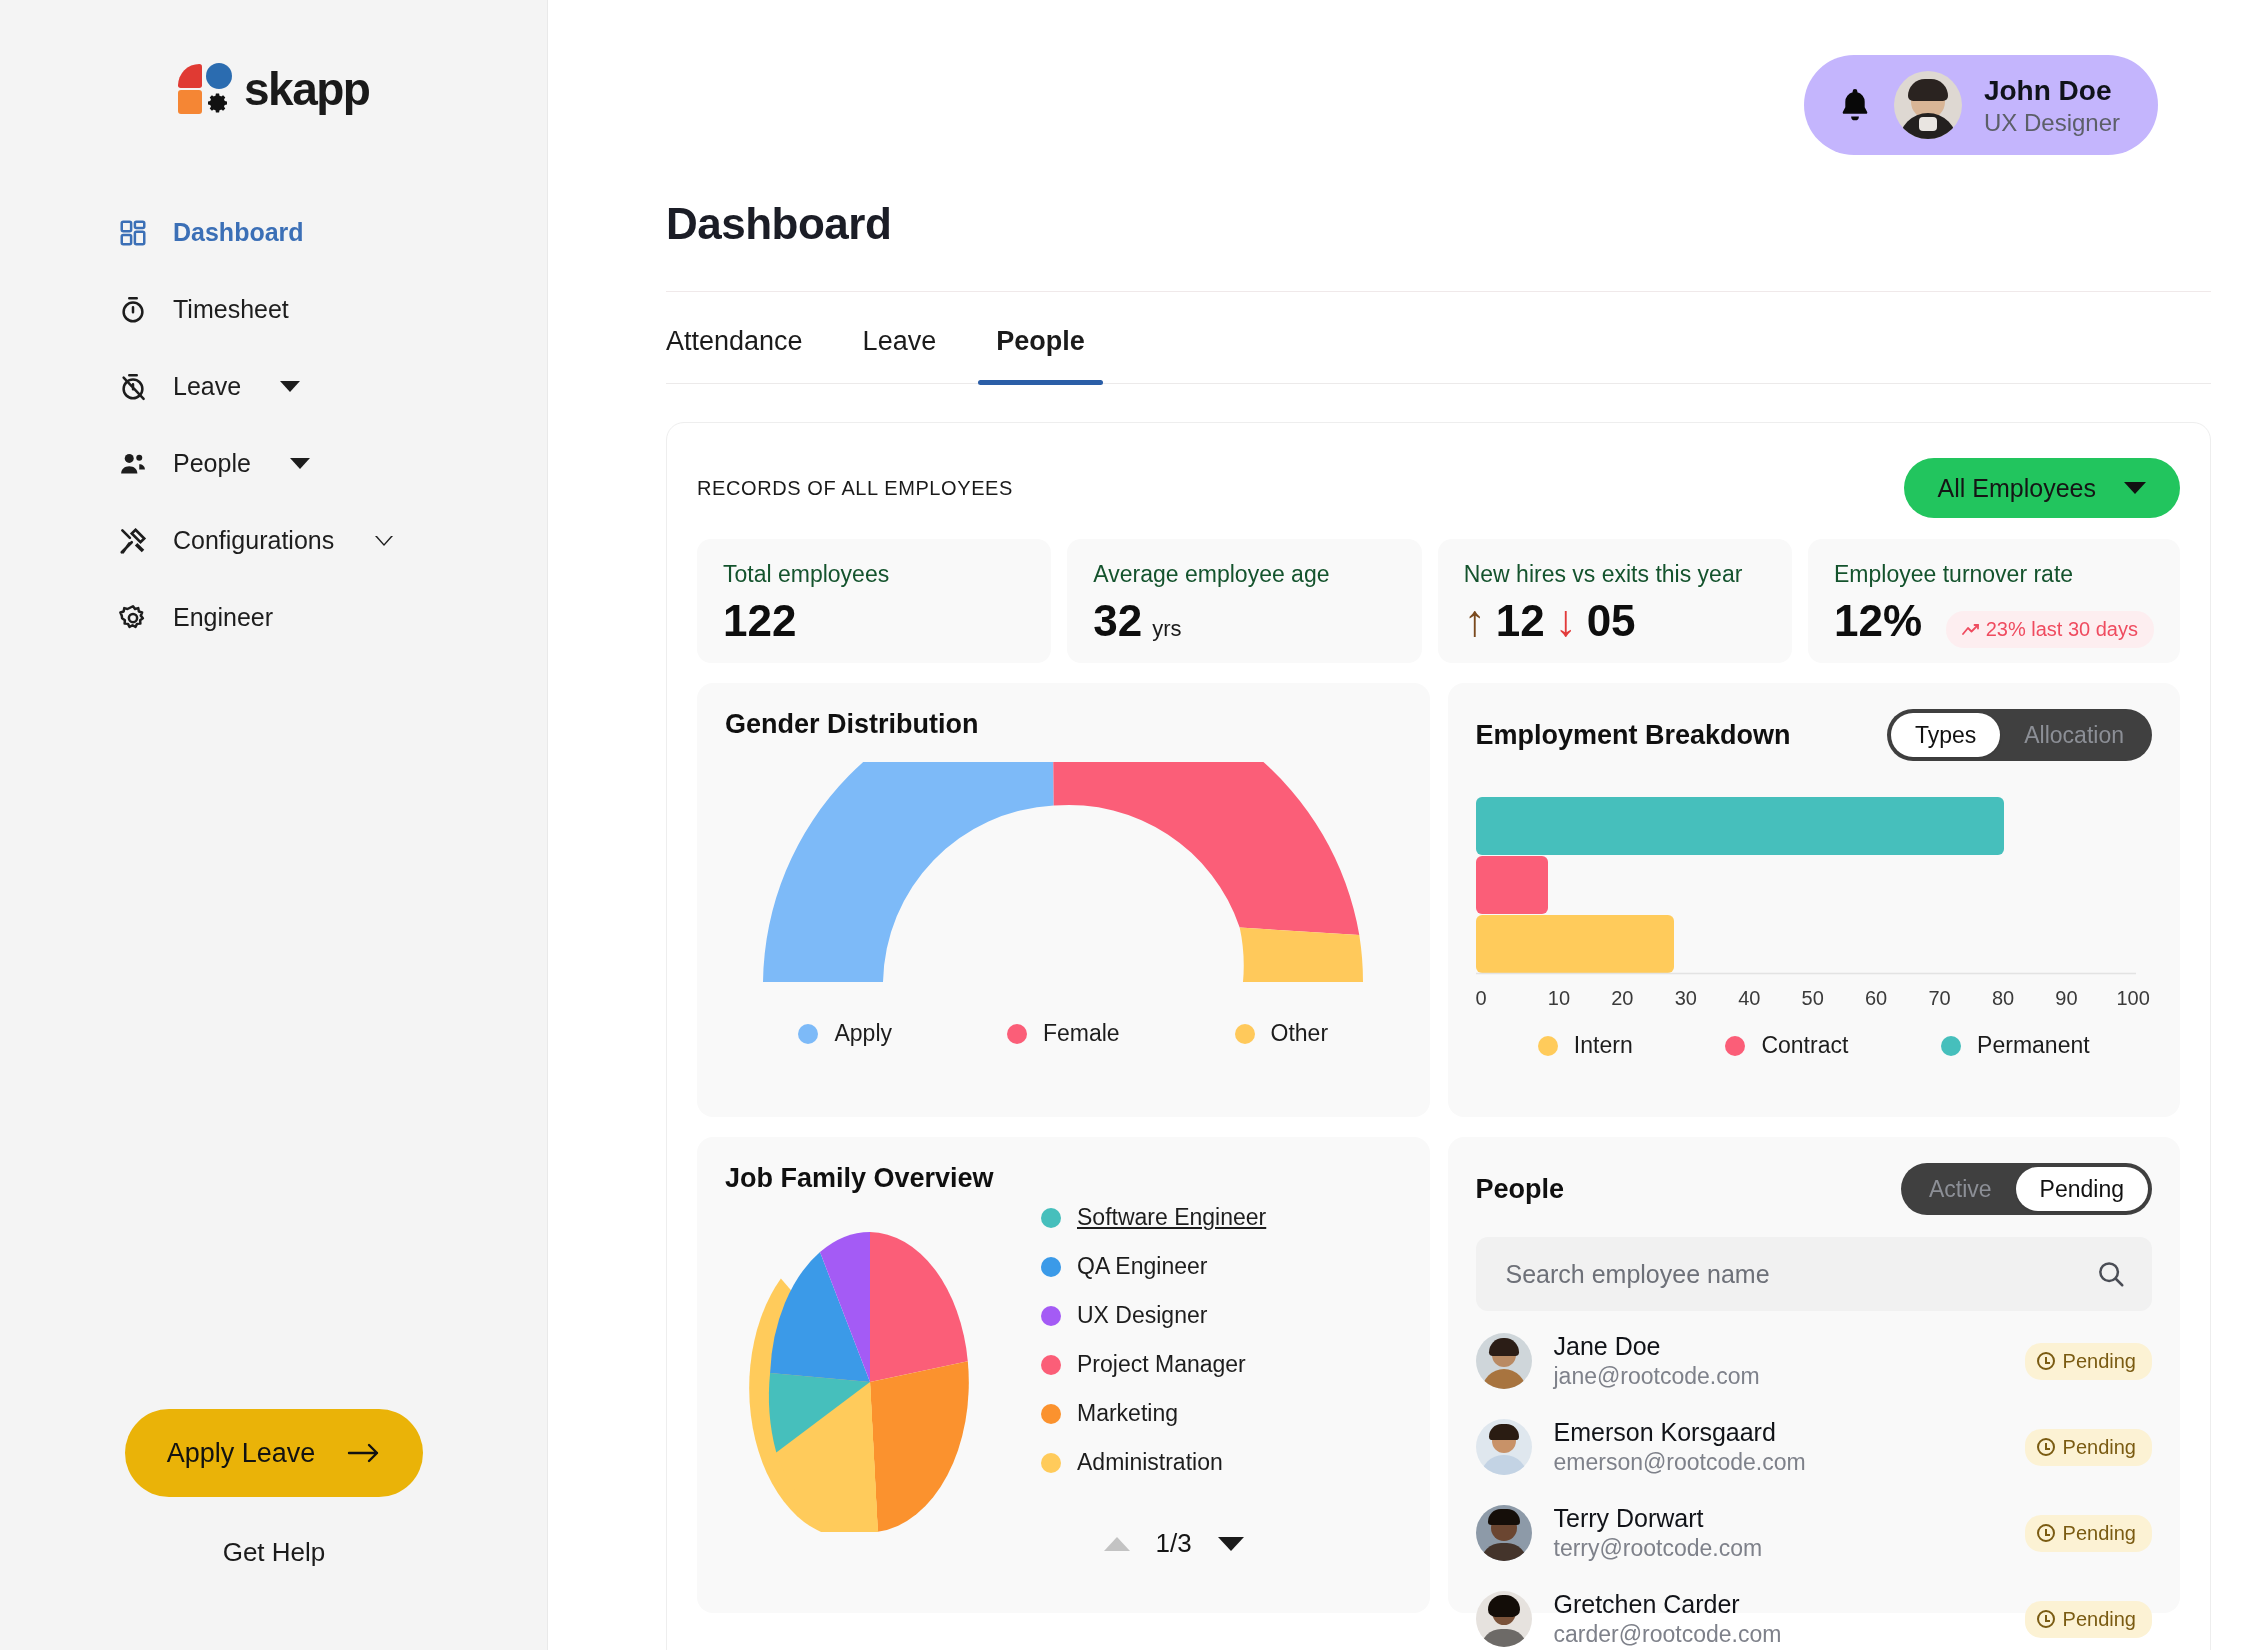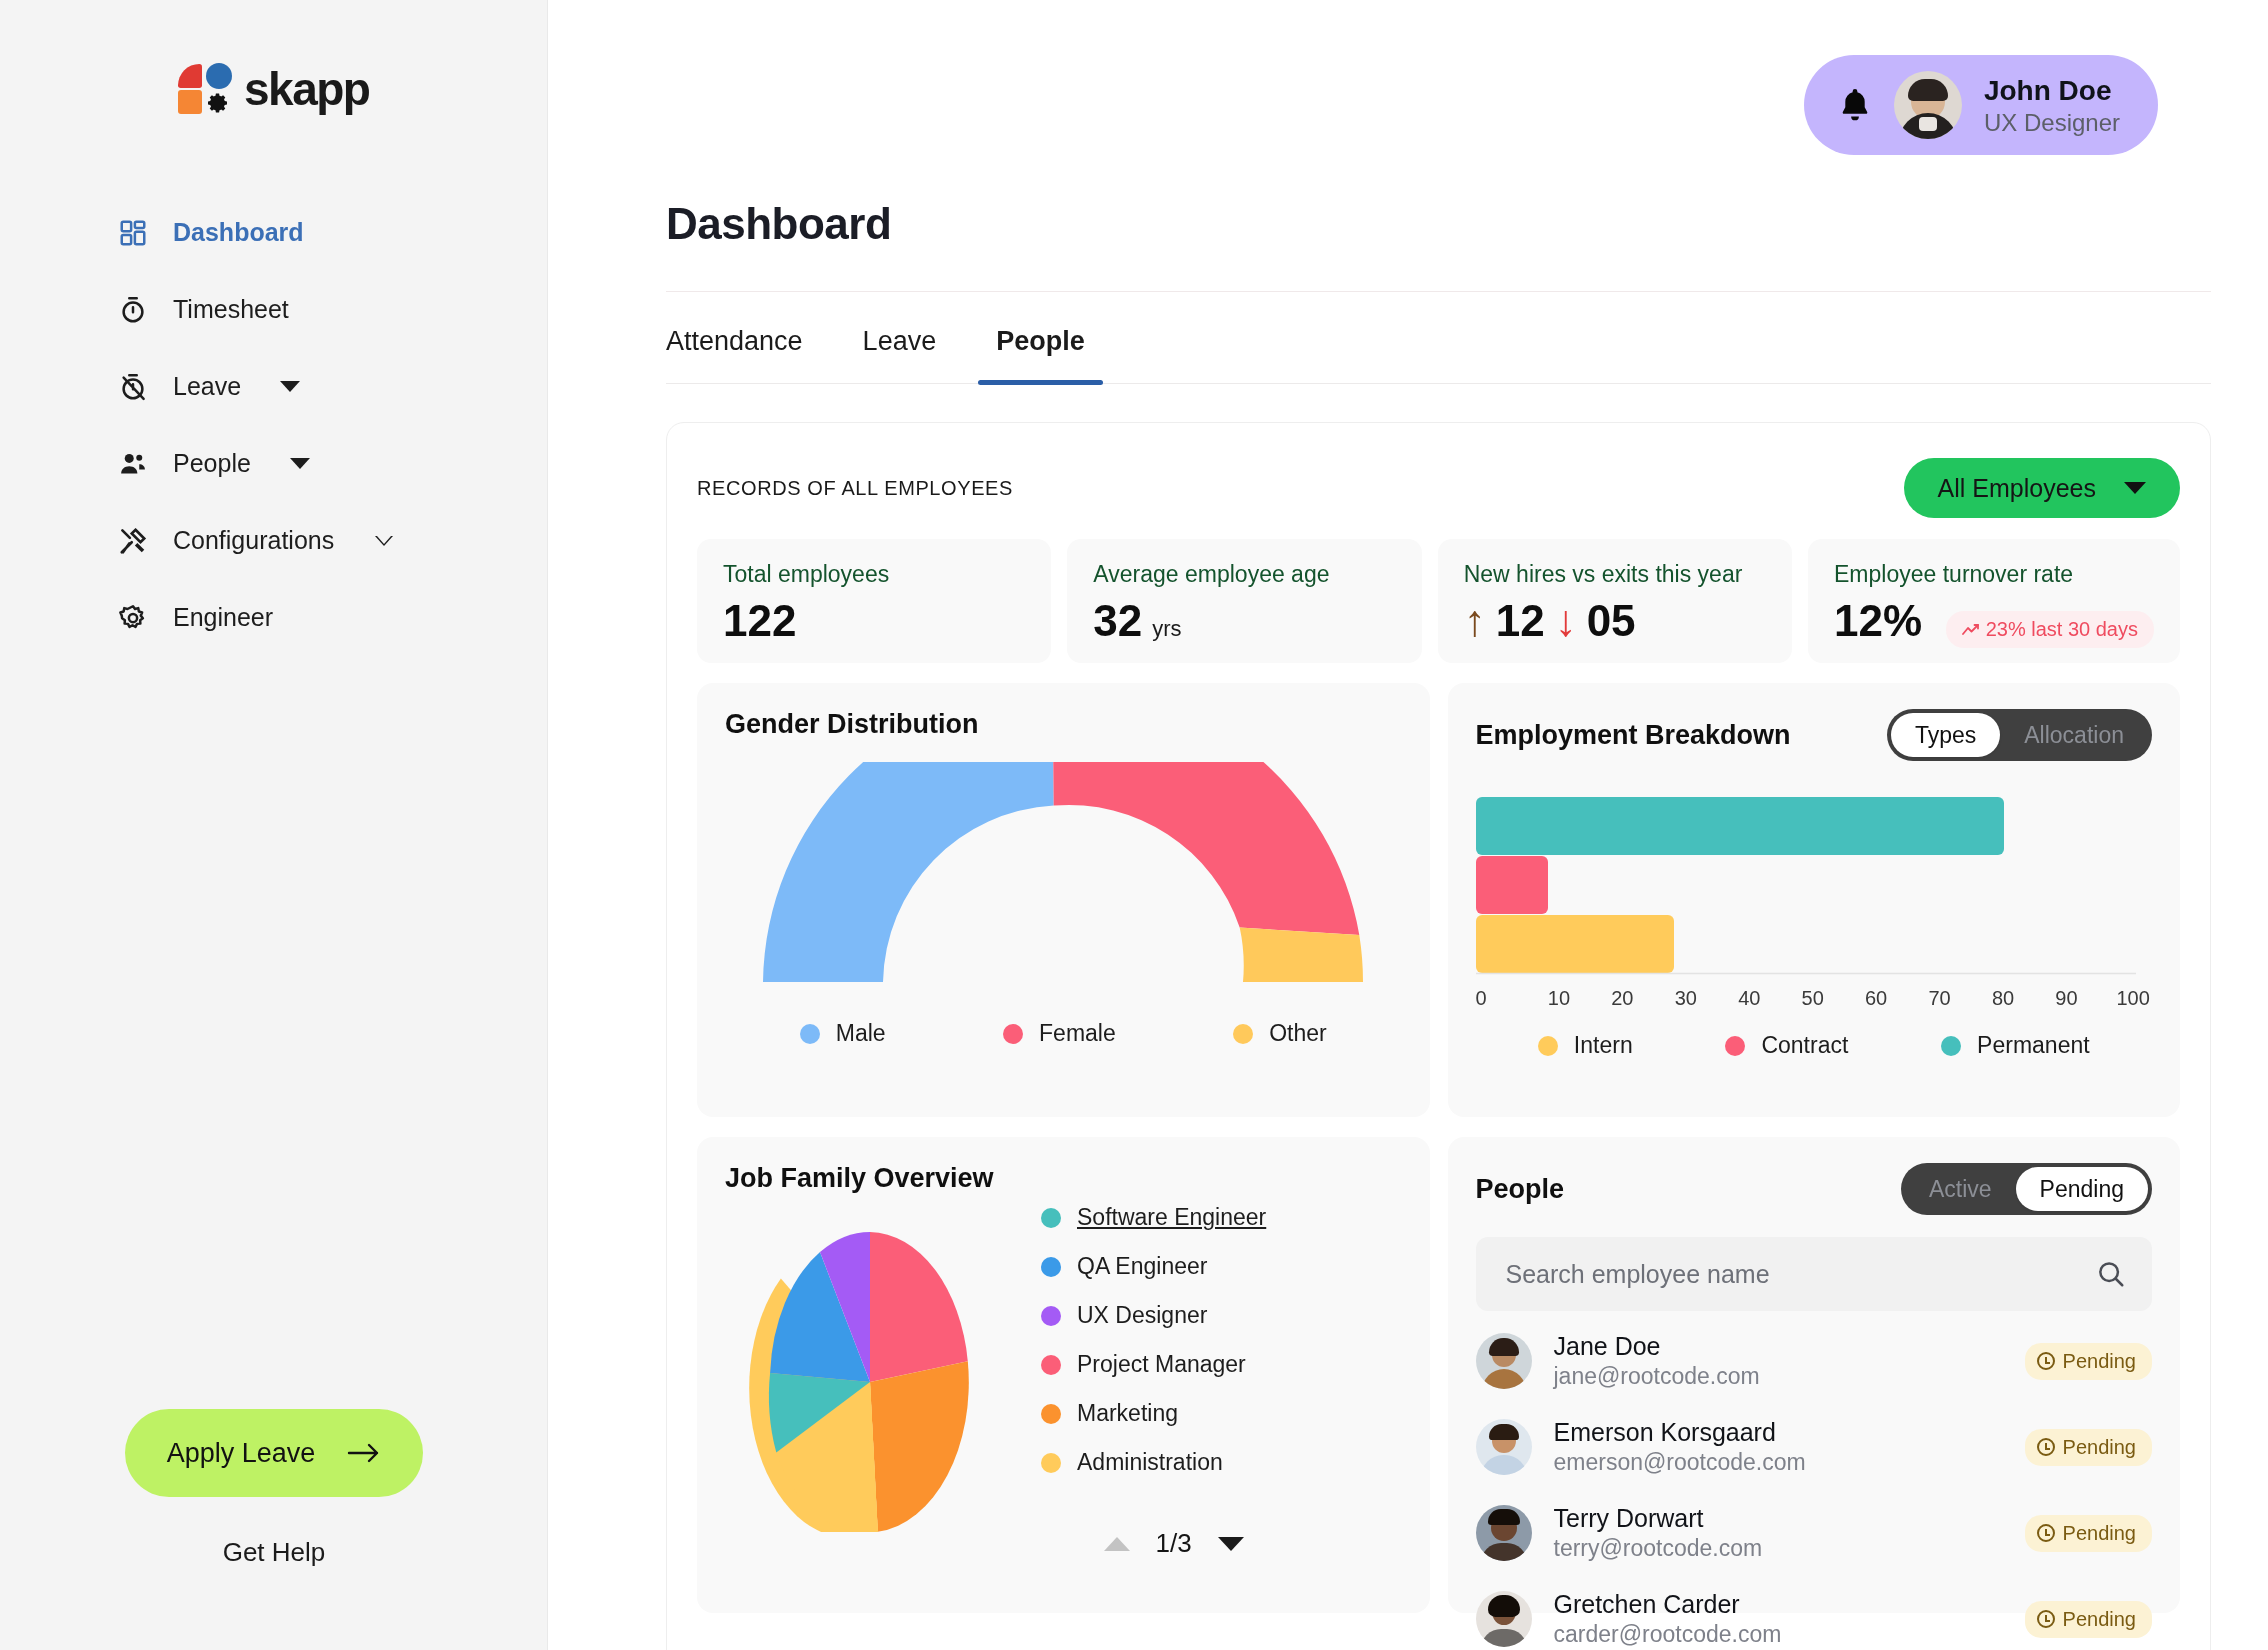--- a/index.html
+++ b/index.html
@@ -43,21 +43,21 @@
            border-top: 11px solid #1d1d1d; margin-left: 14px; }
   .caret.outline { width: 18px; height: 10px; border: none; margin-left: 16px; position: relative; }
   .caret.outline::before { content:""; position:absolute; left:0; top:0; width:0; height:0;
      border-left: 9px solid transparent; border-right: 9px solid transparent; border-top: 10px solid #1d1d1d; }
   .caret.outline::after { content:""; position:absolute; left:2px; top:0; width:0; height:0;
      border-left: 7px solid transparent; border-right: 7px solid transparent; border-top: 8px solid #f4f4f4; }
 
   .sidebar-bottom { position:absolute; bottom: 82px; left: 0; width: 548px;
     display:flex; flex-direction: column; align-items:center; gap: 40px; }
   .apply-leave {
-    width: 298px; height: 88px; border-radius: 44px; background: #bef264;
+    width: 298px; height: 88px; border-radius: 44px; background: #eab308;
     display:flex; align-items:center; justify-content:center; gap: 32px;
     font-size: 27px; color:#121212; cursor:pointer; border:none;
   }
   .get-help { font-size: 26px; color: #1b1b1b; cursor: pointer; }
 
   
   .main { flex: 1; height: 1650px; position: relative; background: #ffffff; }
 
   .topbar { display:flex; justify-content: flex-end; padding: 55px 110px 0 0; }
   .user-chip {
@@ -363,21 +363,21 @@
               <path d="M 10 220 A 300 300 0 0 1 299.5 -76 L 300.7 43.6 A 180 180 0 0 0 130 220 Z" fill="#7DBAF8"></path>
 
               <path d="M 299.5 -76 A 300 300 0 0 1 606.3 173 L 486.7 165.6 A 180 180 0 0 0 300.7 43.6 Z" fill="#FB5E78"></path>
 
               <path d="M 606.3 173 A 300 300 0 0 1 610 220 L 490 220 A 180 180 0 0 0 486.7 165.6 Z" fill="#FFC95B"></path>
             </svg>
           </div>
           <div class="legend-row">
             <div class="legend">
               <span class="dot" style="background:#7DBAF8"></span>
-              <span>Male</span>
+              <span>Apply</span>
             </div>
             <div class="legend">
               <span class="dot" style="background:#FB5E78"></span>
               <span>Female</span>
             </div>
             <div class="legend">
               <span class="dot" style="background:#FFC95B"></span>
               <span>Other</span>
             </div>
           </div>

